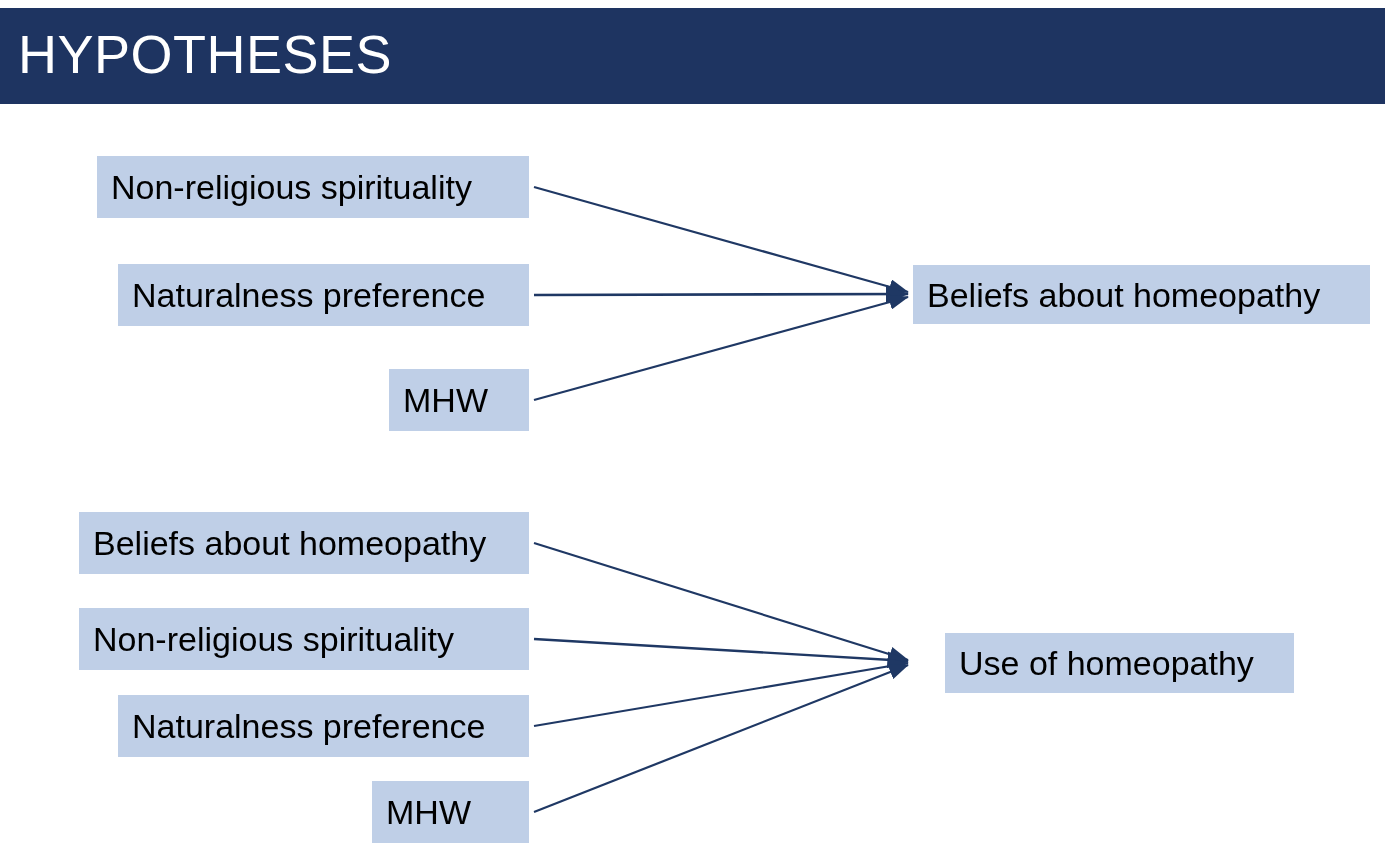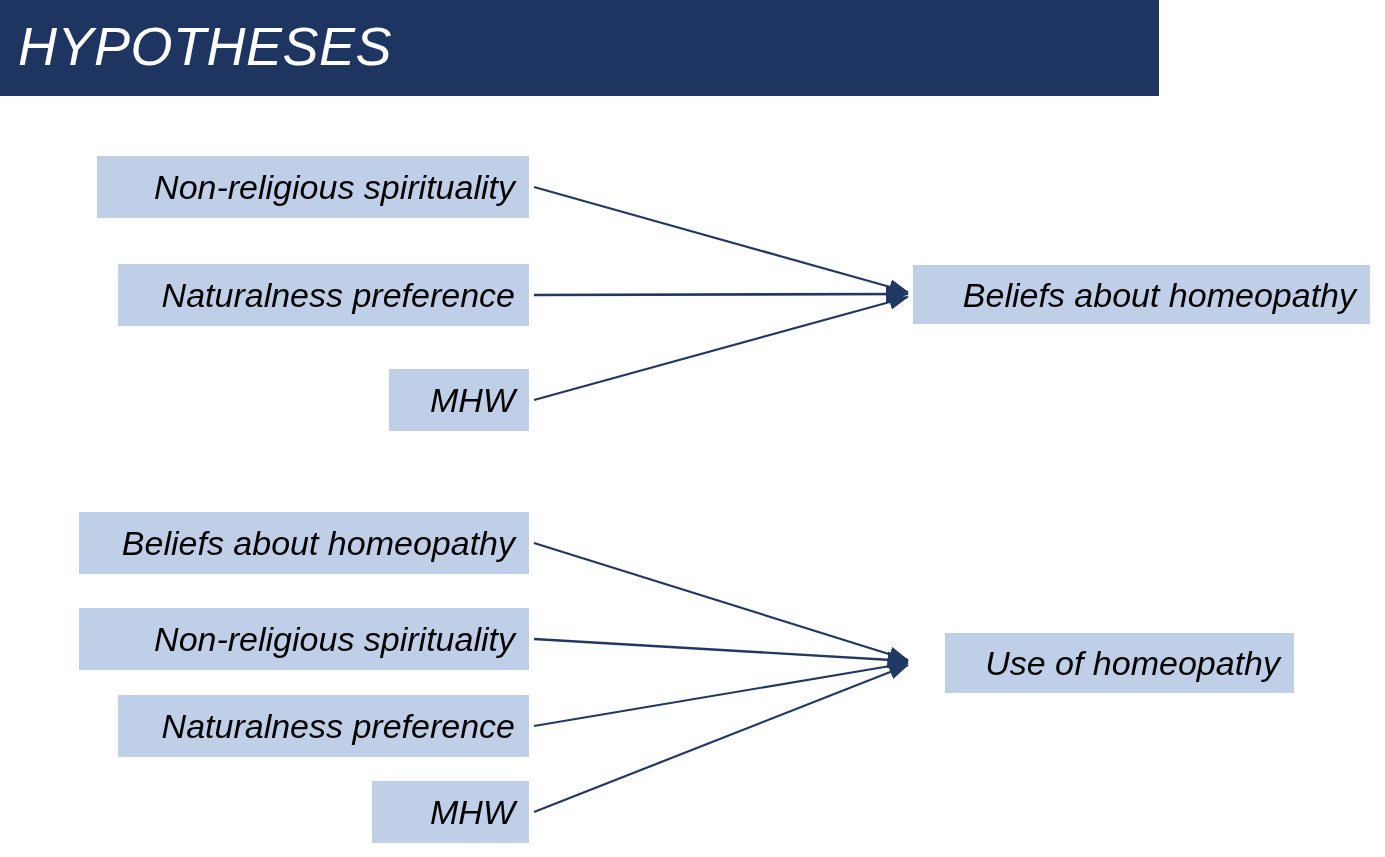--- a/index.html
+++ b/index.html
@@ -22,25 +22,24 @@
     width: 1385px;
     height: 857px;
     background: #ffffff;
     overflow: hidden;
   }
 
   
   #title-banner {
     position: absolute;
     left: 0;
-    top: 0;
-    width: 1159px;
+    top: 8px;
+    width: 1385px;
     height: 96px;
     background: #1e3461;
-    font-style: italic;
   }
   #title-text {
     position: absolute;
     left: 18px;
     top: 8px;
     font-size: 54px;
     line-height: 76px;
     font-weight: 400;
     color: #ffffff;
     letter-spacing: 0.5px;
@@ -59,25 +58,24 @@
 
   
   .node-box {
     position: absolute;
     background: #bfcfe7;
     color: #000000;
     font-size: 34px;
     line-height: 1;
     display: flex;
     align-items: center;
-    justify-content: flex-end;
+    justify-content: flex-start;
     white-space: nowrap;
     box-sizing: border-box;
     padding: 0 14px;
-    font-style: italic;
   }
   .node-label {
     display: block;
   }
 
   
   #g1-src-0 { left: 97px;  top: 156px; width: 432px; height: 62px; }
   #g1-src-1 { left: 118px; top: 264px; width: 411px; height: 62px; }
   #g1-src-2 { left: 389px; top: 369px; width: 140px; height: 62px; }
   

